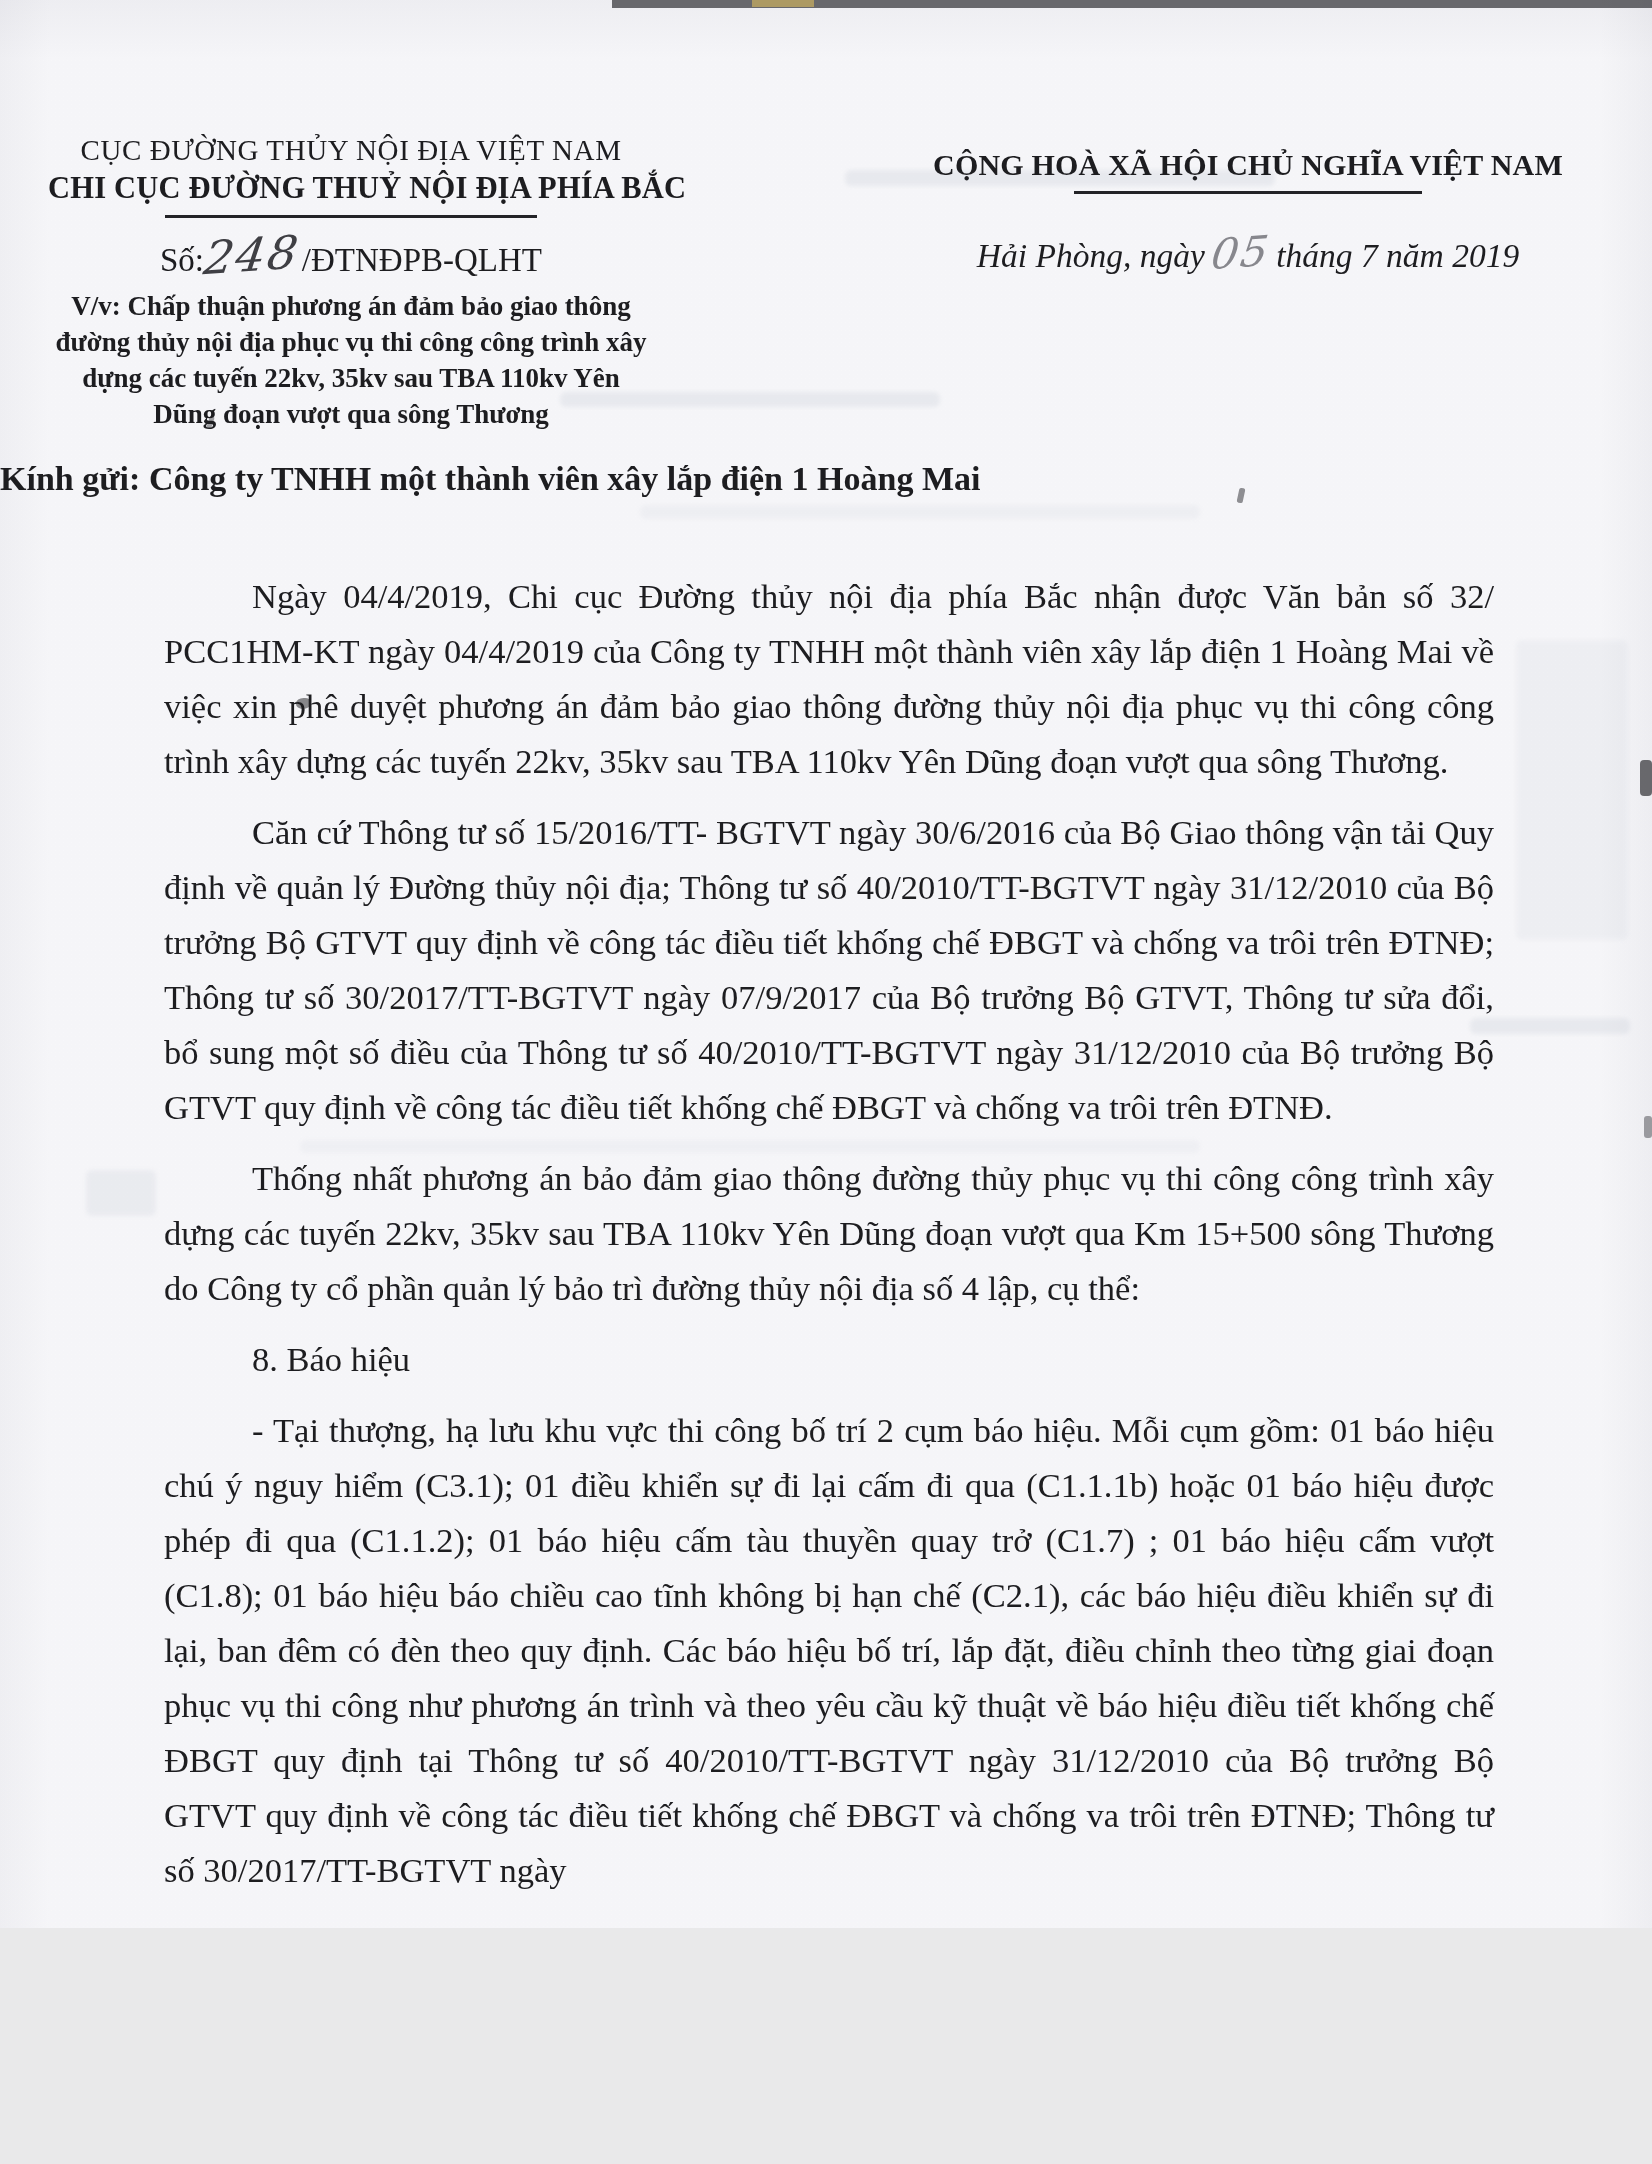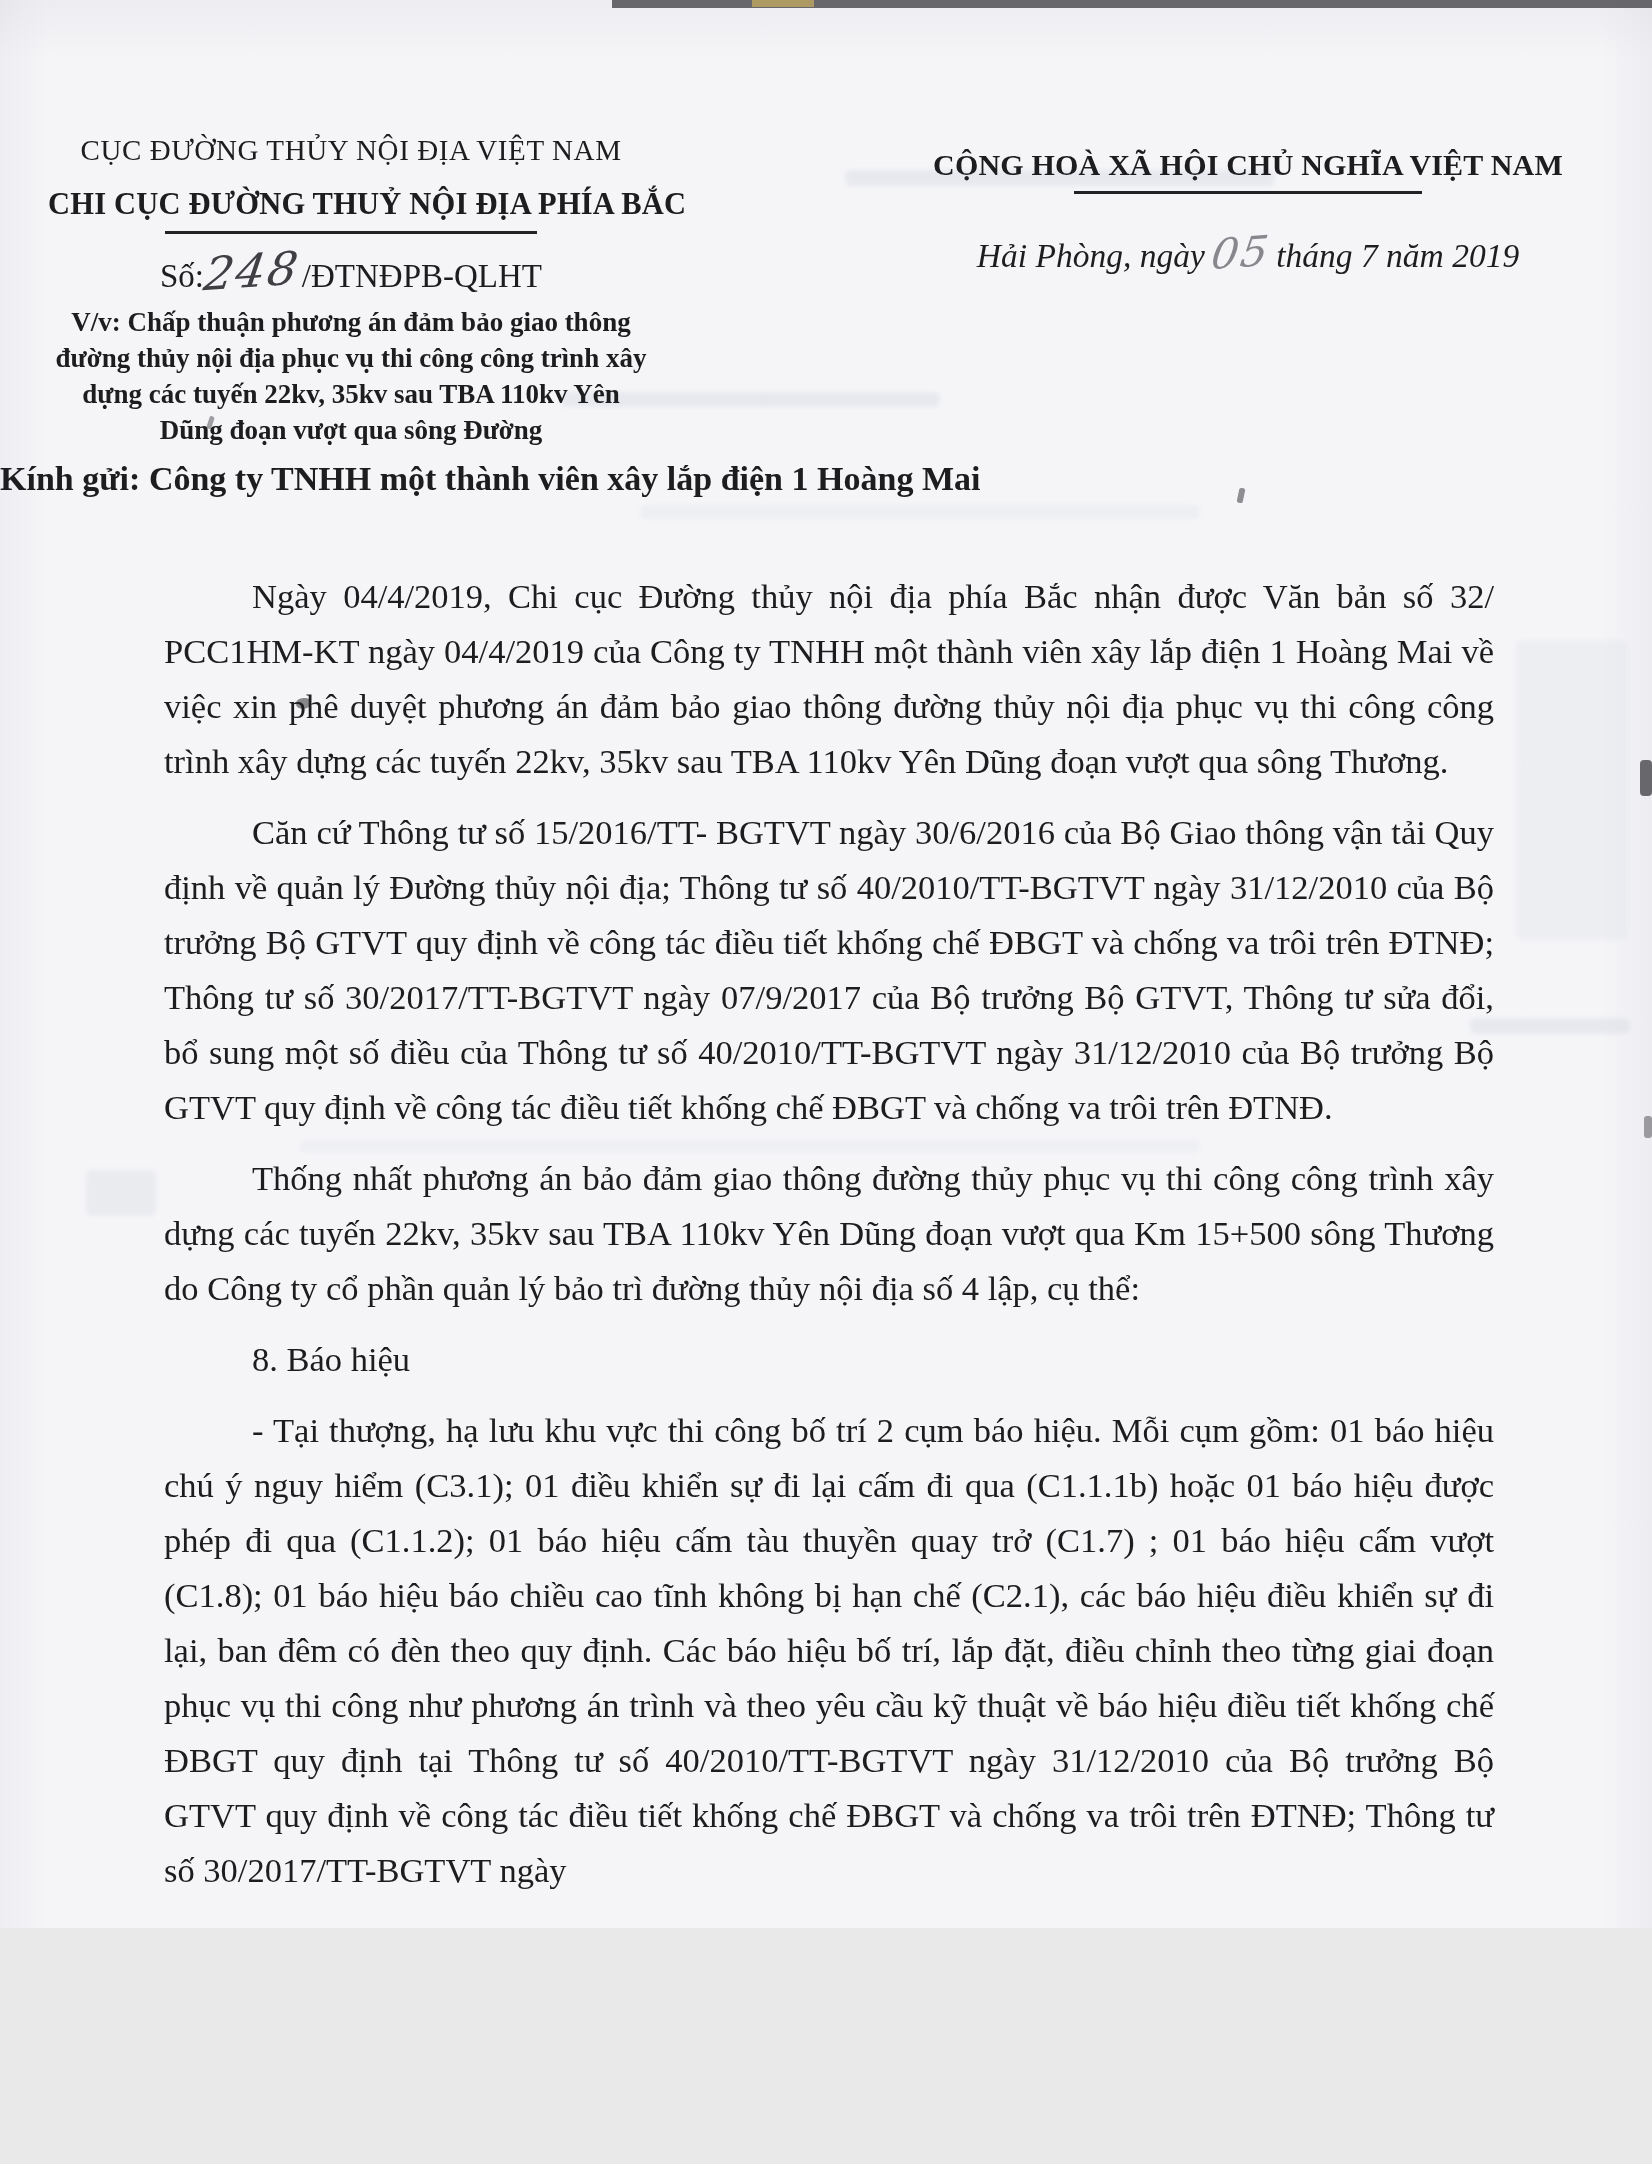--- a/index.html
+++ b/index.html
@@ -32,21 +32,21 @@
   .sm2{left:560px;top:392px;width:380px;height:15px;}
   .sm3{left:1516px;top:640px;width:112px;height:300px;opacity:.12;}
   .sm4{left:86px;top:1170px;width:70px;height:46px;opacity:.18;}
   .sm5{left:1470px;top:1018px;width:160px;height:16px;}
   .sm6{left:300px;top:1140px;width:900px;height:13px;opacity:.10;}
   .sm7{left:640px;top:505px;width:560px;height:14px;opacity:.12;}
 
   
   .hdr-left{position:absolute;left:48px;top:134px;width:606px;text-align:center;}
   .org-parent{font-size:29px;letter-spacing:.6px;white-space:nowrap;}
-  .org-name{font-size:30.5px;font-weight:bold;letter-spacing:.2px;margin-top:20px;white-space:nowrap;}
+  .org-name{font-size:30.5px;font-weight:bold;letter-spacing:.2px;margin-top:4px;white-space:nowrap;}
   .rule-left{width:372px;border-top:3px solid #232327;margin:9px auto 0;}
   .doc-number{margin-top:14px;font-size:33px;white-space:nowrap;}
   .subject{margin-top:9px;font-size:27px;line-height:36px;font-weight:600;}
 
   .hdr-right{position:absolute;left:848px;top:148px;width:800px;text-align:center;}
   .motto-1{font-size:30px;font-weight:bold;letter-spacing:.2px;white-space:nowrap;}
   .motto-2{font-size:31.5px;font-weight:bold;margin-top:9px;}
   .rule-right{width:348px;border-top:3px solid #232327;margin:9px auto 0;}
   .dateline{margin-top:38px;font-size:33.5px;font-style:italic;white-space:nowrap;}
 
@@ -85,21 +85,21 @@
   <div class="artifact smudge sm6"></div>
   <div class="artifact smudge sm7"></div>
 
   <div class="hdr-left">
     <div class="org-parent">CỤC ĐƯỜNG THỦY NỘI ĐỊA VIỆT NAM</div>
     <div class="org-name">CHI CỤC ĐƯỜNG THUỶ NỘI ĐỊA PHÍA BẮC</div>
     <div class="rule-left"></div>
     <div class="doc-number">
       <span>Số:</span><span class="hand hand-no">248</span><span>/ĐTNĐPB-QLHT</span>
     </div>
-    <div class="subject">V/v: Chấp thuận phương án đảm bảo giao thông đường thủy nội địa phục vụ thi công công trình xây dựng các tuyến 22kv, 35kv sau TBA 110kv Yên Dũng đoạn vượt qua sông Đường</div>
+    <div class="subject">V/v: Chấp thuận phương án đảm bảo giao thông đường thủy nội địa phục vụ thi công công trình xây dựng các tuyến 22kv, 35kv sau TBA 110kv Yên Dũng đoạn vượt qua sông Thương</div>
   </div>
 
   <div class="hdr-right">
     <div class="motto-1">CỘNG HOÀ XÃ HỘI CHỦ NGHĨA VIỆT NAM</div>
     <div class="rule-right"></div>
     <div class="dateline">
       <span>Hải Phòng, ngày</span><span class="hand hand-day">05</span><span>tháng 7 năm 2019</span>
     </div>
   </div>
 

